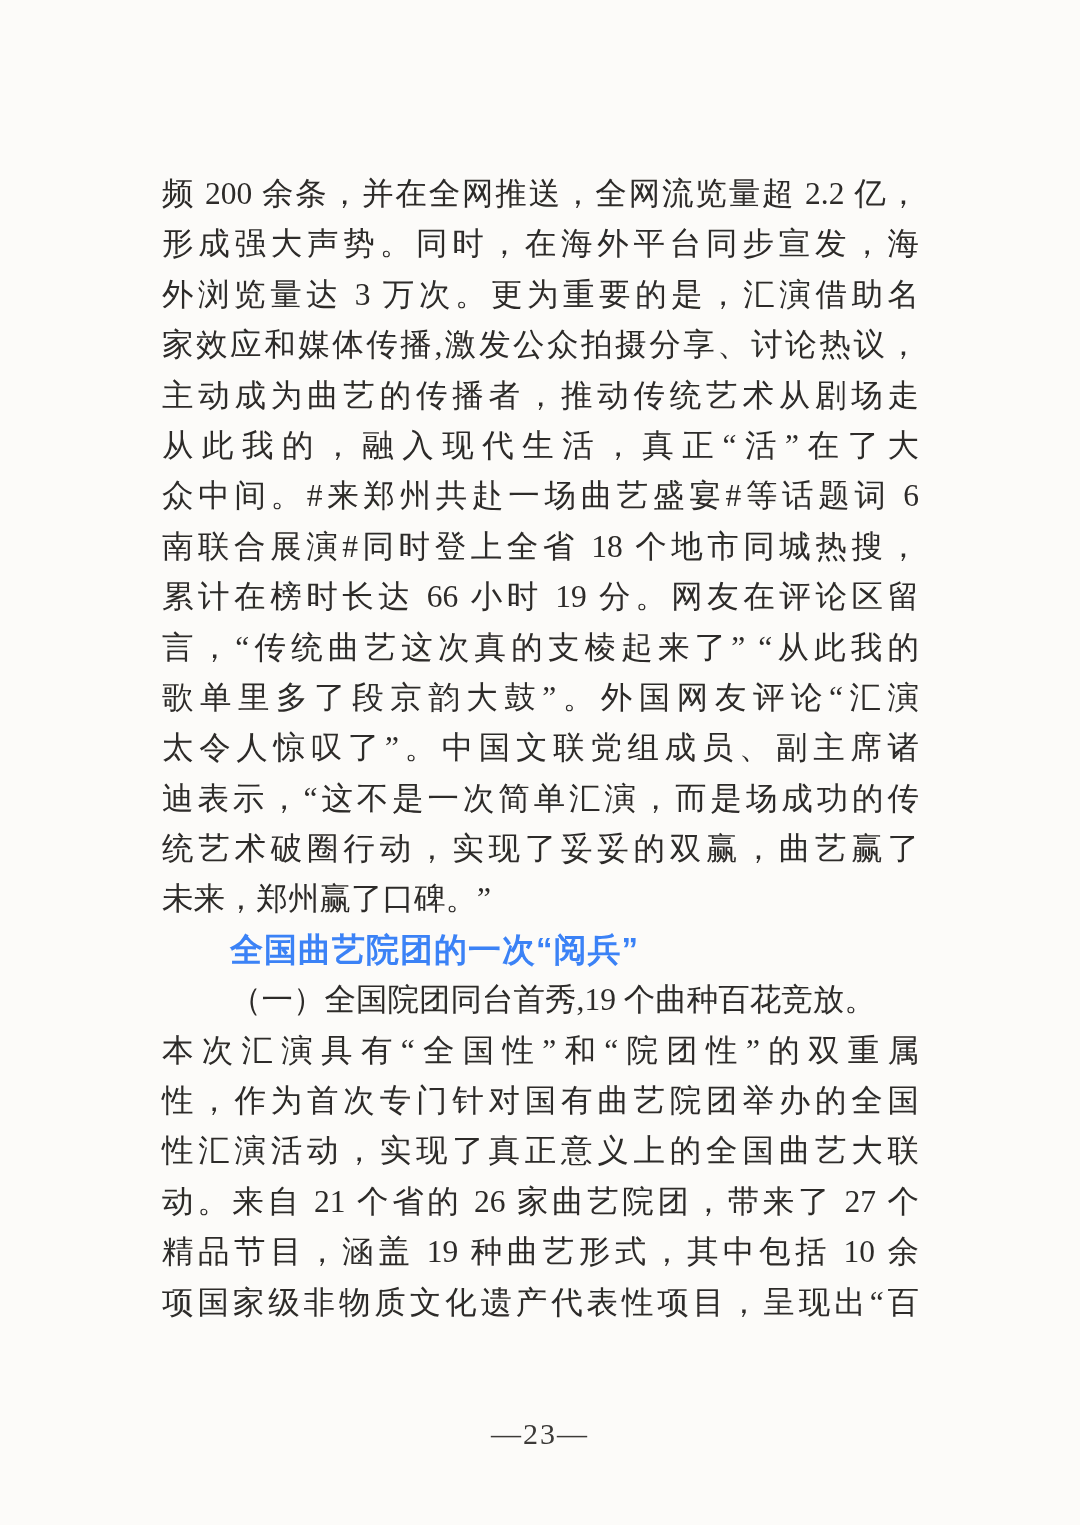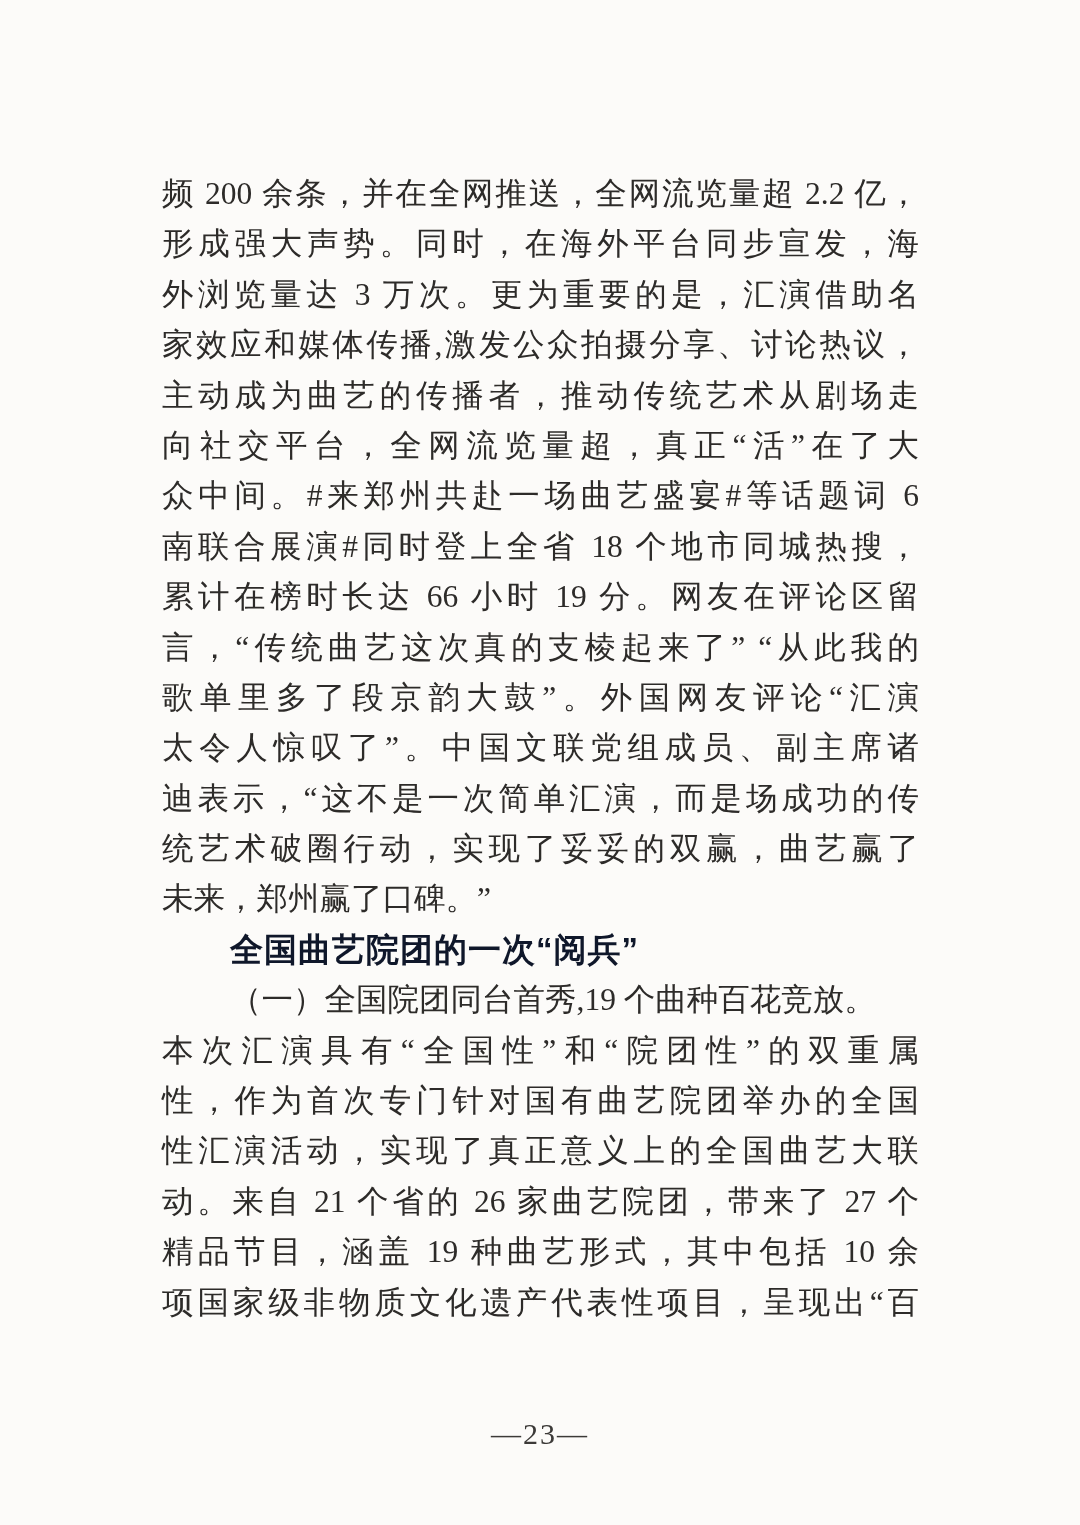--- a/index.html
+++ b/index.html
@@ -35,21 +35,21 @@
     text-justify: inter-character;
   }
   .line.indent {
     text-indent: 68px;
     font-family: Liberation Serif, serif;
   }
   .line.heading {
     font-family: "Liberation Sans", "DejaVu Sans", sans-serif;
     font-weight: 700;
     font-size: 33px;
-    color: #0f172a;
+    color: #3b82f6;
     text-indent: 68px;
     letter-spacing: 1px;
   }
   .page-number {
     position: absolute;
     left: 0;
     top: 1388px;
     width: 1080px;
     height: 44px;
     line-height: 44px;
@@ -64,21 +64,21 @@
 <body>
 
 <div class="page">
 
   <div class="doc-body">
       <div class="line justify">频 200 余条，并在全网推送，全网流览量超 2.2 亿，</div>
       <div class="line justify">形成强大声势。同时，在海外平台同步宣发，海</div>
       <div class="line justify">外浏览量达 3 万次。更为重要的是，汇演借助名</div>
       <div class="line justify">家效应和媒体传播,激发公众拍摄分享、讨论热议，</div>
       <div class="line justify">主动成为曲艺的传播者，推动传统艺术从剧场走</div>
-      <div class="line justify">向社交平台，全网流览量超，真正“活”在了大</div>
+      <div class="line justify">从此我的，融入现代生活，真正“活”在了大</div>
       <div class="line justify">众中间。#来郑州共赴一场曲艺盛宴#等话题词 6</div>
       <div class="line justify">南联合展演#同时登上全省 18 个地市同城热搜，</div>
       <div class="line justify">累计在榜时长达 66 小时 19 分。网友在评论区留</div>
       <div class="line justify">言，“传统曲艺这次真的支棱起来了” “从此我的</div>
       <div class="line justify">歌单里多了段京韵大鼓”。外国网友评论“汇演</div>
       <div class="line justify">太令人惊叹了”。中国文联党组成员、副主席诸</div>
       <div class="line justify">迪表示，“这不是一次简单汇演，而是场成功的传</div>
       <div class="line justify">统艺术破圈行动，实现了妥妥的双赢，曲艺赢了</div>
       <div class="line">未来，郑州赢了口碑。”</div>
       <div class="line heading">全国曲艺院团的一次“阅兵”</div>

